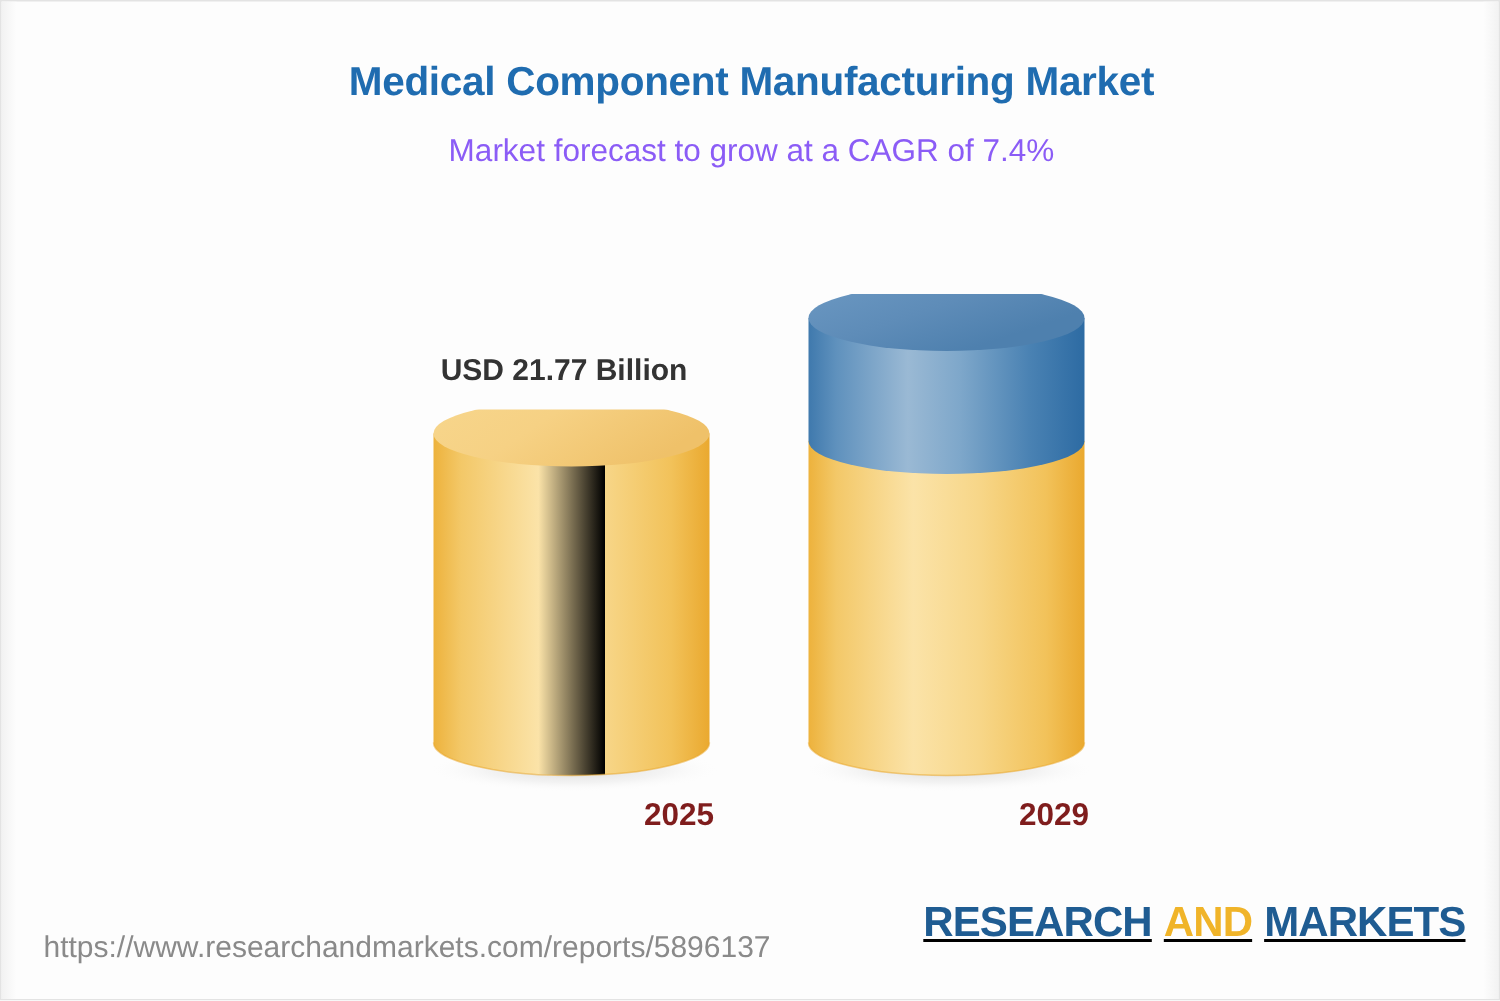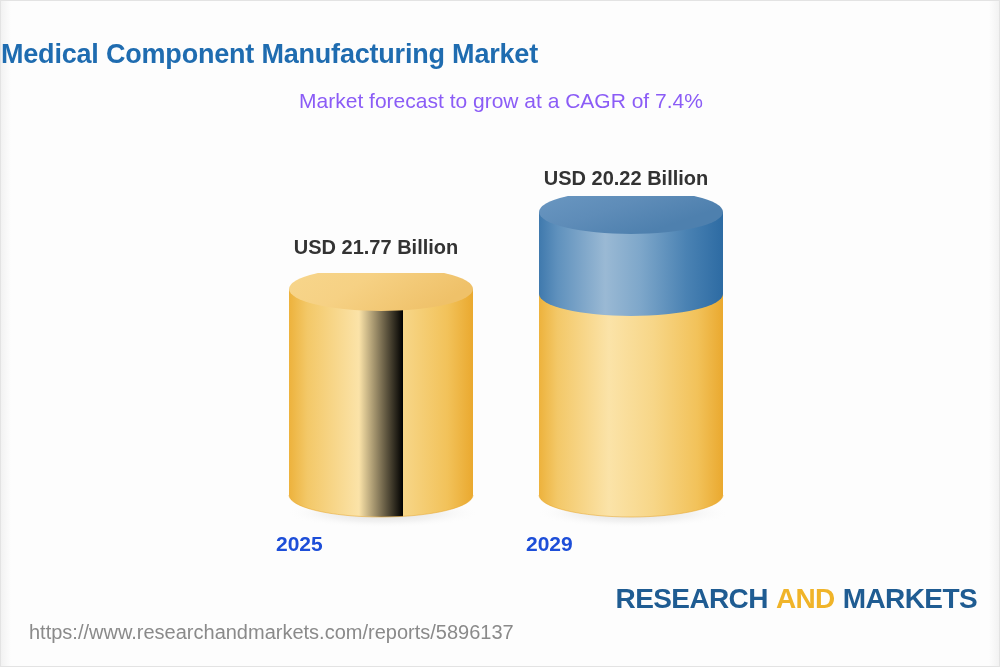--- a/index.html
+++ b/index.html
@@ -25,20 +25,21 @@
     pointer-events:none;
   }
   #card:after{
     content:"";position:absolute;right:0;top:0;width:10px;height:100%;
     background:linear-gradient(270deg,#f2f2f2 0%,#fdfdfd 100%);
     pointer-events:none;
   }
 
   #chart-title{
     position:absolute;left:0;top:38px;width:1000px;
+    text-align:center;
     font-size:27px;font-weight:bold;
     color:#1f6cb0;
     letter-spacing:-0.2px;
   }
   #chart-subtitle{
     position:absolute;left:0;top:88px;width:1000px;
     text-align:center;
     font-size:21px;font-weight:normal;
     color:#8b5cf6;
   }
@@ -50,40 +51,41 @@
     text-align:center;
     font-size:20px;font-weight:bold;
     color:#333333;
     white-space:nowrap;
   }
   #value-label-2025{left:275px;top:235px;width:200px;}
   #value-label-2029{left:525px;top:166px;width:200px;}
 
   .year-label{
     position:absolute;
-    text-align:left;
+    text-align:right;
     font-size:21px;font-weight:bold;
-    color:#1d4ed8;
+    color:#7f1d1d;
   }
   #year-label-2025{left:275px;top:531px;width:200px;}
   #year-label-2029{left:525px;top:531px;width:200px;}
 
   
   #cyl-2025{position:absolute;left:282px;top:272px;}
   #cyl-2029{position:absolute;left:532px;top:195px;}
 
   #footer-url{
     position:absolute;left:28px;top:620px;
     font-size:20px;color:#8a8a8a;
     font-family:"Liberation Sans", sans-serif;
   }
 
   #logo{
-    position:absolute;right:22px;top:584px;
+    position:absolute;right:22px;top:600px;
     text-align:center;
+    text-decoration:underline;
   }
   #logo-wordmark{
     font-size:28px;font-weight:bold;letter-spacing:-0.6px;
     color:#1f5c92;line-height:1.0;white-space:nowrap;
   }
   #logo-word-and{color:#f0b429;}
   #logo-tagline{
     margin-top:4px;
     font-size:12.5px;font-weight:bold;letter-spacing:0.55px;
     color:#1f5c92;white-space:nowrap;
@@ -167,21 +169,20 @@
 
       <path d="M6,98 L6,299 A92,22 0 0 0 190,299 L190,98 Z" fill="url(#yellowBody2)"></path>
       <path d="M6,299 A92,22 0 0 0 190,299" fill="none" stroke="#e9a72c" stroke-width="1" opacity="0.55"></path>
 
       <path d="M6,16 L6,98 A92,22 0 0 0 190,98 L190,16 Z" fill="url(#blueBody)"></path>
 
       <ellipse cx="98" cy="16" rx="92" ry="22" fill="url(#blueTop)"></ellipse>
     </svg>
 
     <div class="value-label" id="value-label-2025">USD 21.77 Billion</div>
-    <div class="value-label" id="value-label-2029">USD 20.22 Billion</div>
 
     <div class="year-label" id="year-label-2025">2025</div>
     <div class="year-label" id="year-label-2029">2029</div>
   </div>
 
   <div id="footer-url">https://www.researchandmarkets.com/reports/5896137</div>
 
   <div id="logo">
     <div id="logo-wordmark"><span>RESEARCH</span><span id="logo-word-and" style="margin-left: 8px;">AND</span><span style="margin-left: 8px;">MARKETS</span></div>
   </div>

